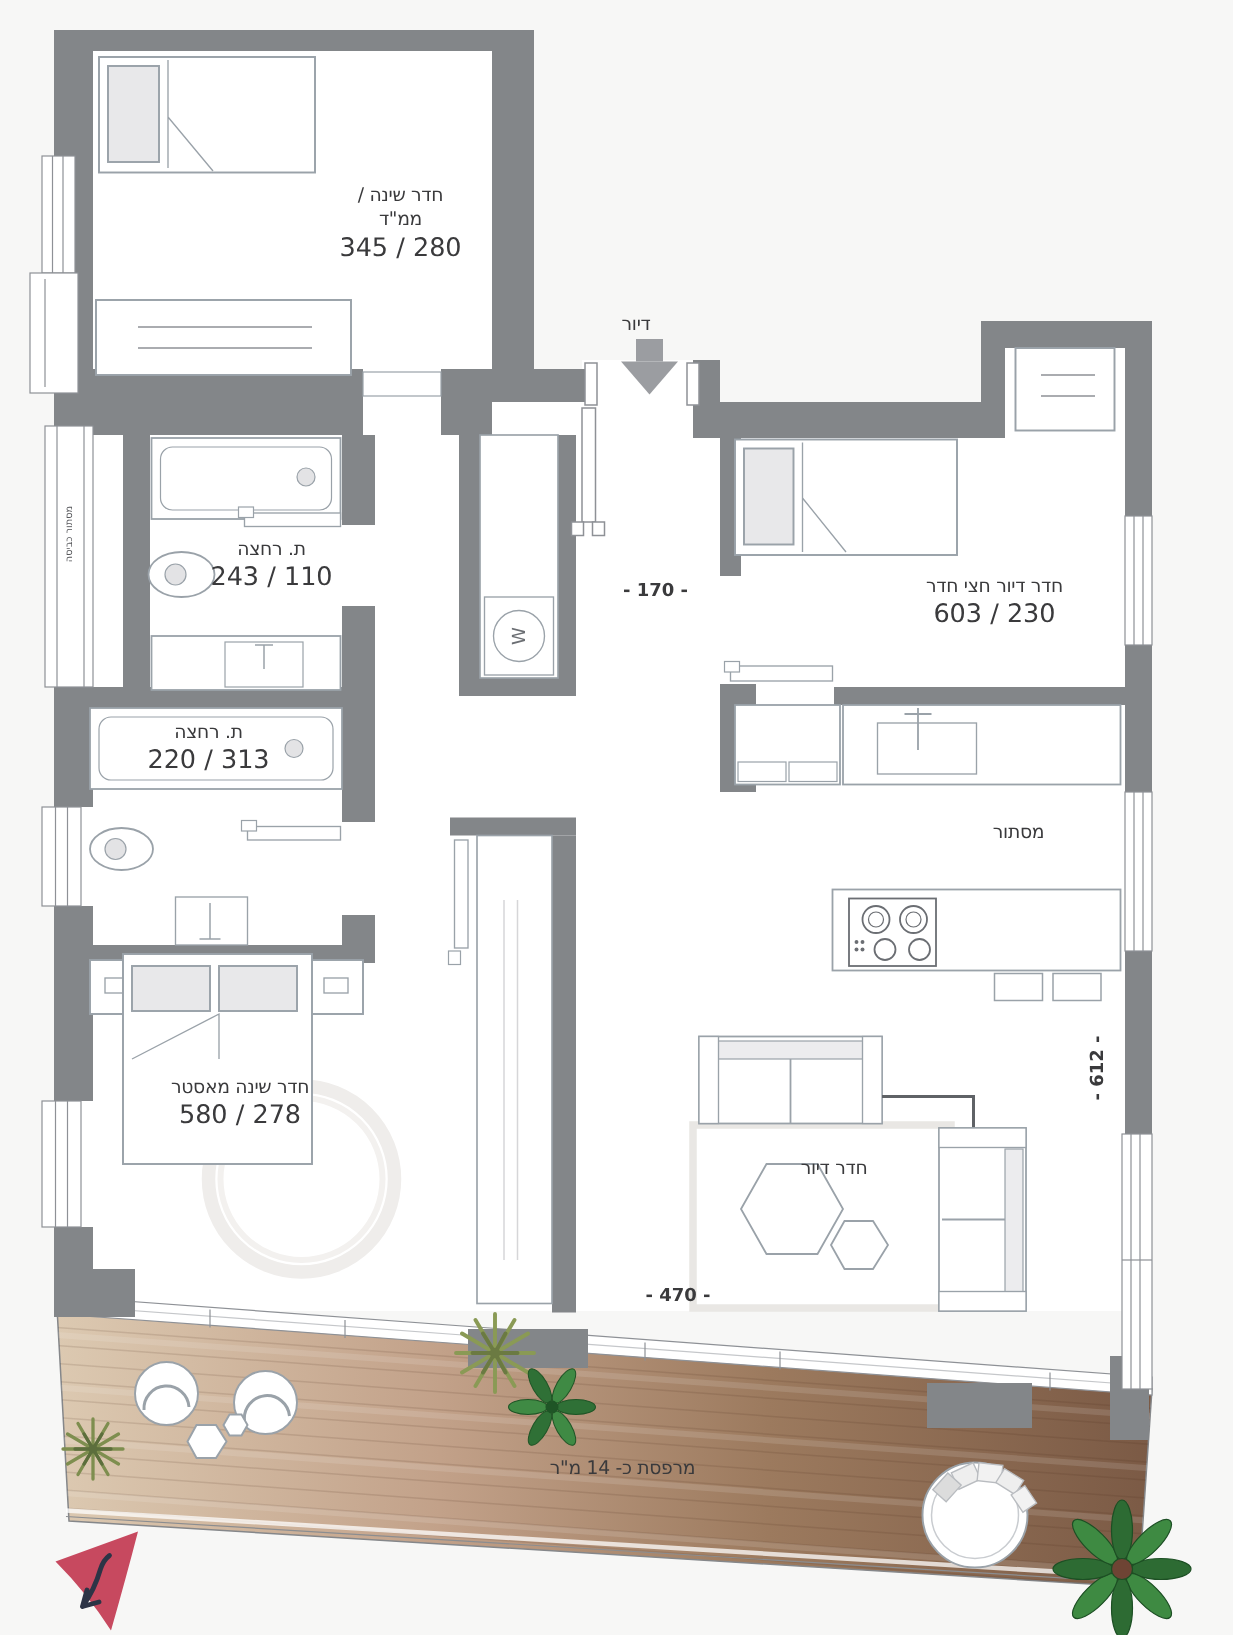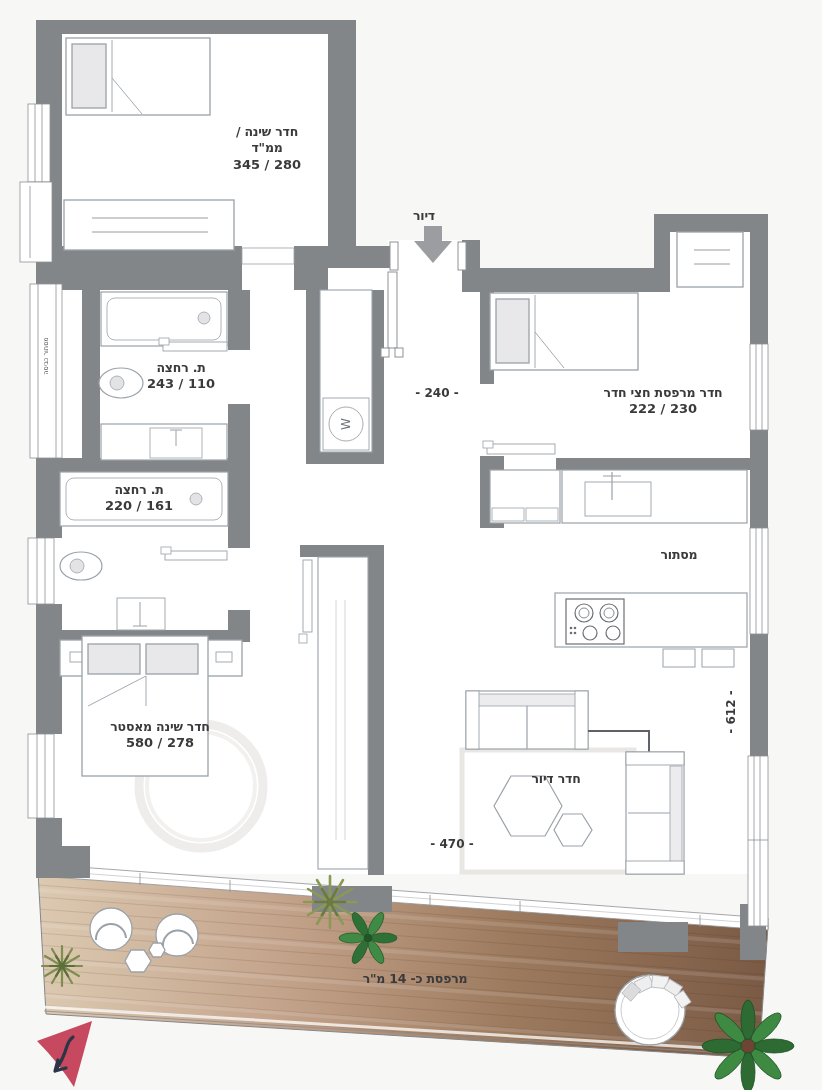--- a/index.html
+++ b/index.html
@@ -1,22 +1,22 @@
 <!DOCTYPE html>
 <html><head>
 <meta charset="utf-8">
 <style>
   html,body{margin:0;padding:0;background:#f7f7f6;}
   .plan{position:relative;width:822px;height:1090px;background:#f7f7f6;overflow:hidden;
         font-family:"DejaVu Sans","Liberation Sans",sans-serif;}
   .plan svg{position:absolute;left:0;top:0;}
   .lbl{position:absolute;transform:translate(-50%,-50%);text-align:center;color:#3a3a3c;
-       font-weight:bold;line-height:1.3;white-space:nowrap;}
+       font-weight:normal;line-height:1.3;white-space:nowrap;}
   .lbl .nm{font-size:12.5px;letter-spacing:-0.2px;}
-  .lbl .dm{font-size:13px;}
+  .lbl .dm{font-size:17px;}
   .dim{position:absolute;transform:translate(-50%,-50%);font-size:12px;font-weight:bold;
        color:#3a3a3c;white-space:nowrap;}
   .dim.vert{transform:translate(-50%,-50%) rotate(-90deg);}
   .laundry{position:absolute;transform:translate(-50%,-50%) rotate(-90deg);font-size:6.5px;
        color:#55565a;white-space:nowrap;letter-spacing:0;}
 </style>
 </head>
 <body>
 
 <div class="plan">
@@ -344,50 +344,50 @@
   <div class="nm">חדר שינה /</div>
   <div class="nm">ממ"ד</div>
   <div class="dm">280 / 345</div>
 </div>
 
 <div class="lbl" style="left:424px;top:216px" dir="rtl">
   <div class="nm">דיור</div>
 </div>
 
 <div class="lbl" style="left:663px;top:402px" dir="rtl">
-  <div class="nm">חדר מרפסת חצי חדר</div>
-  <div class="dm">230 / 222</div>
+  <div class="nm">חדר דיור חצי חדר</div>
+  <div class="dm">230 / 603</div>
 </div>
 
 <div class="lbl" style="left:181px;top:377px" dir="rtl">
   <div class="nm">ת. רחצה</div>
   <div class="dm">110 / 243</div>
 </div>
 
 <div class="laundry" style="left:46px;top:356px">מסתור כביסה</div>
 
 <div class="lbl" style="left:139px;top:499px" dir="rtl">
   <div class="nm">ת. רחצה</div>
-  <div class="dm">161 / 220</div>
+  <div class="dm">313 / 220</div>
 </div>
 
 <div class="lbl" style="left:160px;top:736px" dir="rtl">
   <div class="nm">חדר שינה מאסטר</div>
   <div class="dm">278 / 580</div>
 </div>
 
 <div class="lbl" style="left:679px;top:555px" dir="rtl">
   <div class="nm">מסתור</div>
 </div>
 
 <div class="lbl" style="left:556px;top:779px" dir="rtl">
   <div class="nm">חדר דיור</div>
 </div>
 
 <div class="lbl" style="left:415px;top:979px" dir="rtl">
   <div class="nm">מרפסת כ- 14 מ"ר</div>
 </div>
 
-<div class="dim" style="left:437px;top:393px">- 240 -</div>
+<div class="dim" style="left:437px;top:393px">- 170 -</div>
 <div class="dim vert" style="left:731px;top:712px">- 612 -</div>
-<div class="dim" style="left:452px;top:844px">- 470 -</div>
+<div class="dim" style="left:452px;top:863px">- 470 -</div>
 
 </div>
 
 </body></html>

